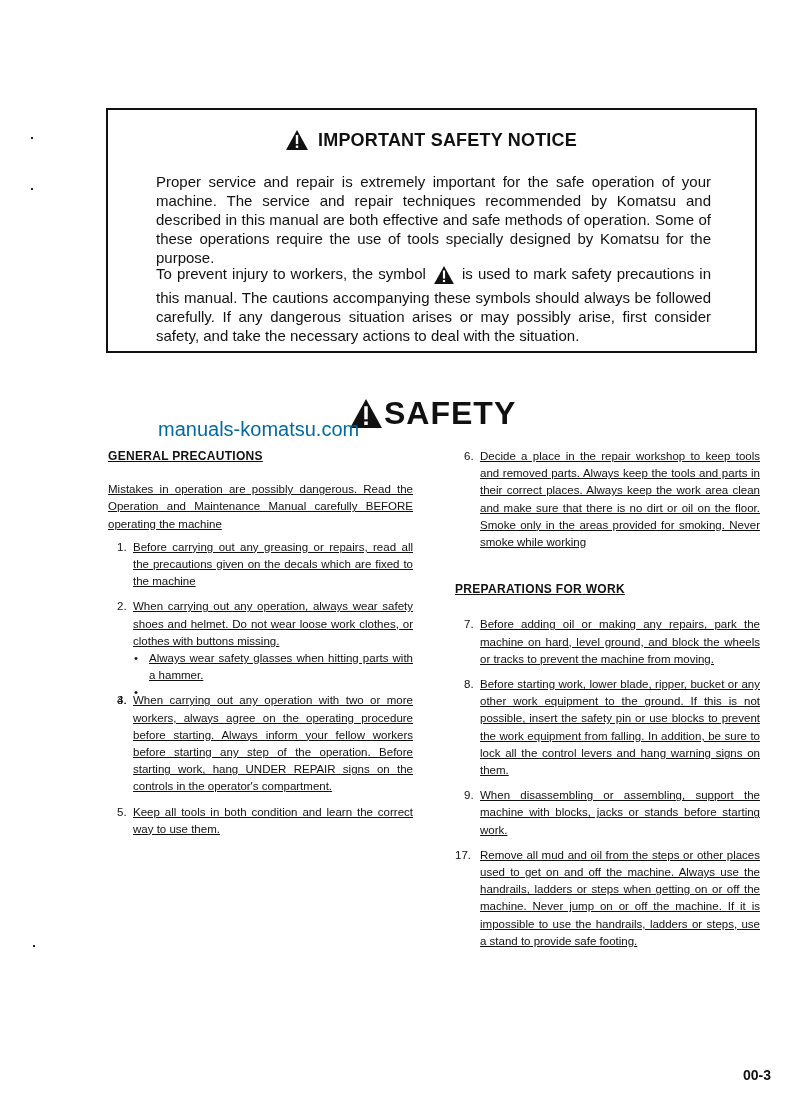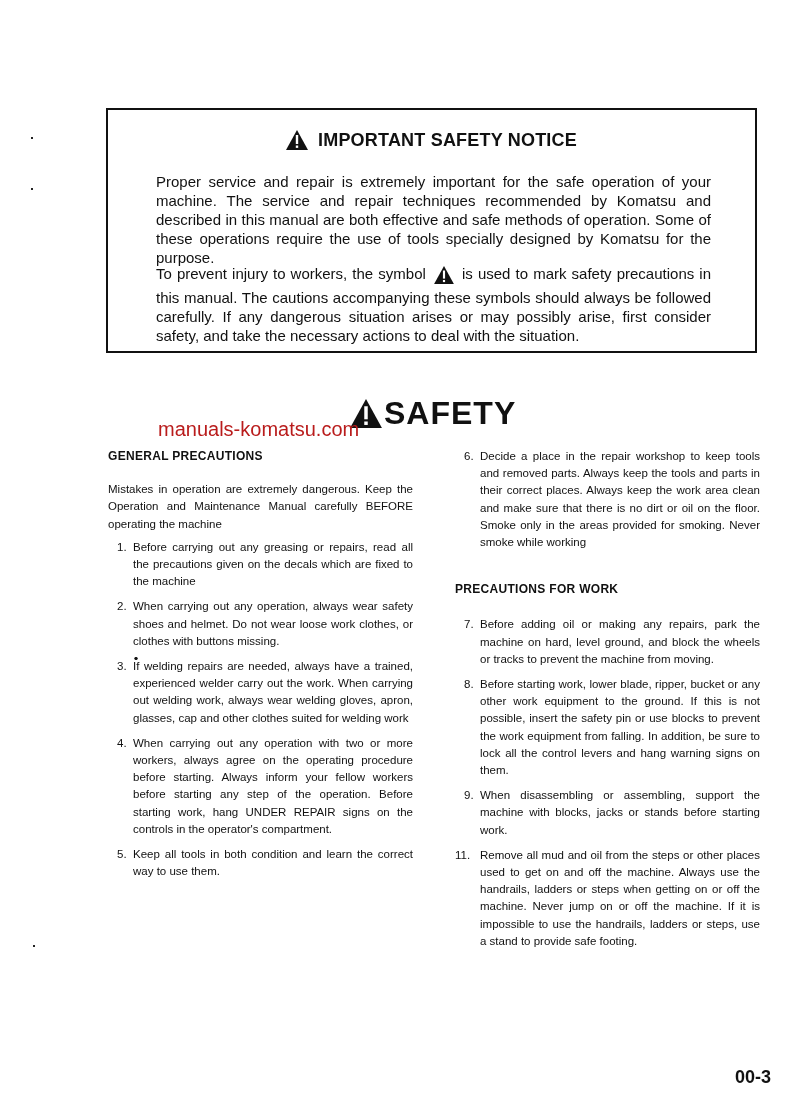--- a/index.html
+++ b/index.html
@@ -15,33 +15,33 @@
     .notice-para { position: absolute; left: 48px; width: 555px; font-size: 15px;
                    line-height: 19px; text-align: justify; margin: 0; }
     .p1 { top: 62px; }
     .p2 { top: 154px; }
     .inline-tri { display: inline-block; vertical-align: -5px; margin: 0 3px; }
 
     .safety-heading { position: absolute; left: 350px; top: 396px; font-size: 32px;
                       font-weight: bold; letter-spacing: 1px; line-height: 34px; }
     .safety-heading .tri { display: inline-block; vertical-align: -4px; margin-right: 2px; }
     .watermark { position: absolute; left: 158px; top: 416px; font-size: 20px;
-                 color: #b91c1c; line-height: 26px; }
+                 color: #0369a1; line-height: 26px; }
 
-    .col { position: absolute; font-size: 11.5px; line-height: 17.2px; }
+    .col { position: absolute; font-size: 11.5px; line-height: 17.2px; text-decoration: underline; }
     .col-left { left: 108px; top: 448px; width: 305px; }
     .col-right { left: 455px; top: 448px; width: 305px; }
     .section-heading { font-weight: bold; font-size: 12px; letter-spacing: 0.3px; margin: 0 0 14px 0; }
     .intro { text-align: justify; margin: 0 0 6px 0; }
     .item { position: relative; padding-left: 25px; text-align: justify; margin: 0 0 8px 0; }
     .item .num { position: absolute; left: 9px; top: 0; }
     .item.wide-num .num { left: 0; }
     .bullet { position: relative; padding-left: 16px; text-align: justify; }
     .bullet .dot { position: absolute; left: 1px; top: 0; }
-    .page-number { position: absolute; right: 22px; top: 1067px; font-size: 18px; font-weight: bold; margin-left: 35px; }
+    .page-number { position: absolute; right: 22px; top: 1067px; font-size: 14px; font-weight: bold; margin-left: 35px; }
   </style>
 </head>
 <body>
 
 <div class="speck" style="left:31px;top:137px;"></div>
 <div class="speck" style="left:31px;top:188px;"></div>
 <div class="speck" style="left:33px;top:945px;"></div>
 
 <div class="notice-box">
   <div class="notice-title">
@@ -73,73 +73,73 @@
         <polygon points="11,0 22,20 0,20" fill="#111"></polygon>
         <rect x="9.8" y="5" width="2.4" height="9" fill="#fff"></rect>
         <rect x="9.8" y="15.5" width="2.4" height="2.4" fill="#fff"></rect>
       </svg>
   </span><span>SAFETY</span>
 </div>
 <div class="watermark">manuals-komatsu.com</div>
 
 <div class="col col-left">
   <h3 class="section-heading">GENERAL PRECAUTIONS</h3>
-  <p class="intro" style="margin-top:16px;">Mistakes in operation are extremely dangerous. Keep the Operation and Maintenance Manual carefully BEFORE operating the machine</p>
+  <p class="intro" style="margin-top:16px;">Mistakes in operation are possibly dangerous. Read the Operation and Maintenance Manual carefully BEFORE operating the machine</p>
 
   <div class="item">
     <span class="num">1.</span>
     <span>Before carrying out any greasing or repairs, read all the precautions given on the decals which are fixed to the machine</span>
   </div>
 
   <div class="item">
     <span class="num">2.</span>
     <span>When carrying out any operation, always wear safety shoes and helmet. Do not wear loose work clothes, or clothes with buttons missing.</span>
     <div class="bullet">
       <span class="dot">•</span>
+      <span>Always wear safety glasses when hitting parts with a hammer.</span>
     </div>
     <div class="bullet">
       <span class="dot">•</span>
     </div>
   </div>
 
   <div class="item">
     <span class="num">3.</span>
-    <span>If welding repairs are needed, always have a trained, experienced welder carry out the work. When carrying out welding work, always wear welding gloves, apron, glasses, cap and other clothes suited for welding work</span>
   </div>
 
   <div class="item">
     <span class="num">4.</span>
     <span>When carrying out any operation with two or more workers, always agree on the operating procedure before starting. Always inform your fellow workers before starting any step of the operation. Before starting work, hang UNDER REPAIR signs on the controls in the operator's compartment.</span>
   </div>
 
   <div class="item">
     <span class="num">5.</span>
     <span>Keep all tools in both condition and learn the correct way to use them.</span>
   </div>
 </div>
 
 <div class="col col-right">
   <div class="item">
     <span class="num">6.</span>
     <span>Decide a place in the repair workshop to keep tools and removed parts. Always keep the tools and parts in their correct places. Always keep the work area clean and make sure that there is no dirt or oil on the floor. Smoke only in the areas provided for smoking. Never smoke while working</span>
   </div>
 
-  <h3 class="section-heading" style="margin-top:30px;margin-bottom:18px;">PRECAUTIONS FOR WORK</h3>
+  <h3 class="section-heading" style="margin-top:30px;margin-bottom:18px;">PREPARATIONS FOR WORK</h3>
 
   <div class="item">
     <span class="num">7.</span>
     <span>Before adding oil or making any repairs, park the machine on hard, level ground, and block the wheels or tracks to prevent the machine from moving.</span>
   </div>
   <div class="item">
     <span class="num">8.</span>
     <span>Before starting work, lower blade, ripper, bucket or any other work equipment to the ground. If this is not possible, insert the safety pin or use blocks to prevent the work equipment from falling. In addition, be sure to lock all the control levers and hang warning signs on them.</span>
   </div>
   <div class="item">
     <span class="num">9.</span>
     <span>When disassembling or assembling, support the machine with blocks, jacks or stands before starting work.</span>
   </div>
   <div class="item wide-num">
-    <span class="num">11.</span>
+    <span class="num">17.</span>
     <span>Remove all mud and oil from the steps or other places used to get on and off the machine. Always use the handrails, ladders or steps when getting on or off the machine. Never jump on or off the machine. If it is impossible to use the handrails, ladders or steps, use a stand to provide safe footing.</span>
   </div>
 </div>
 
 <div class="page-number">00-3</div>
 
 </body></html>

